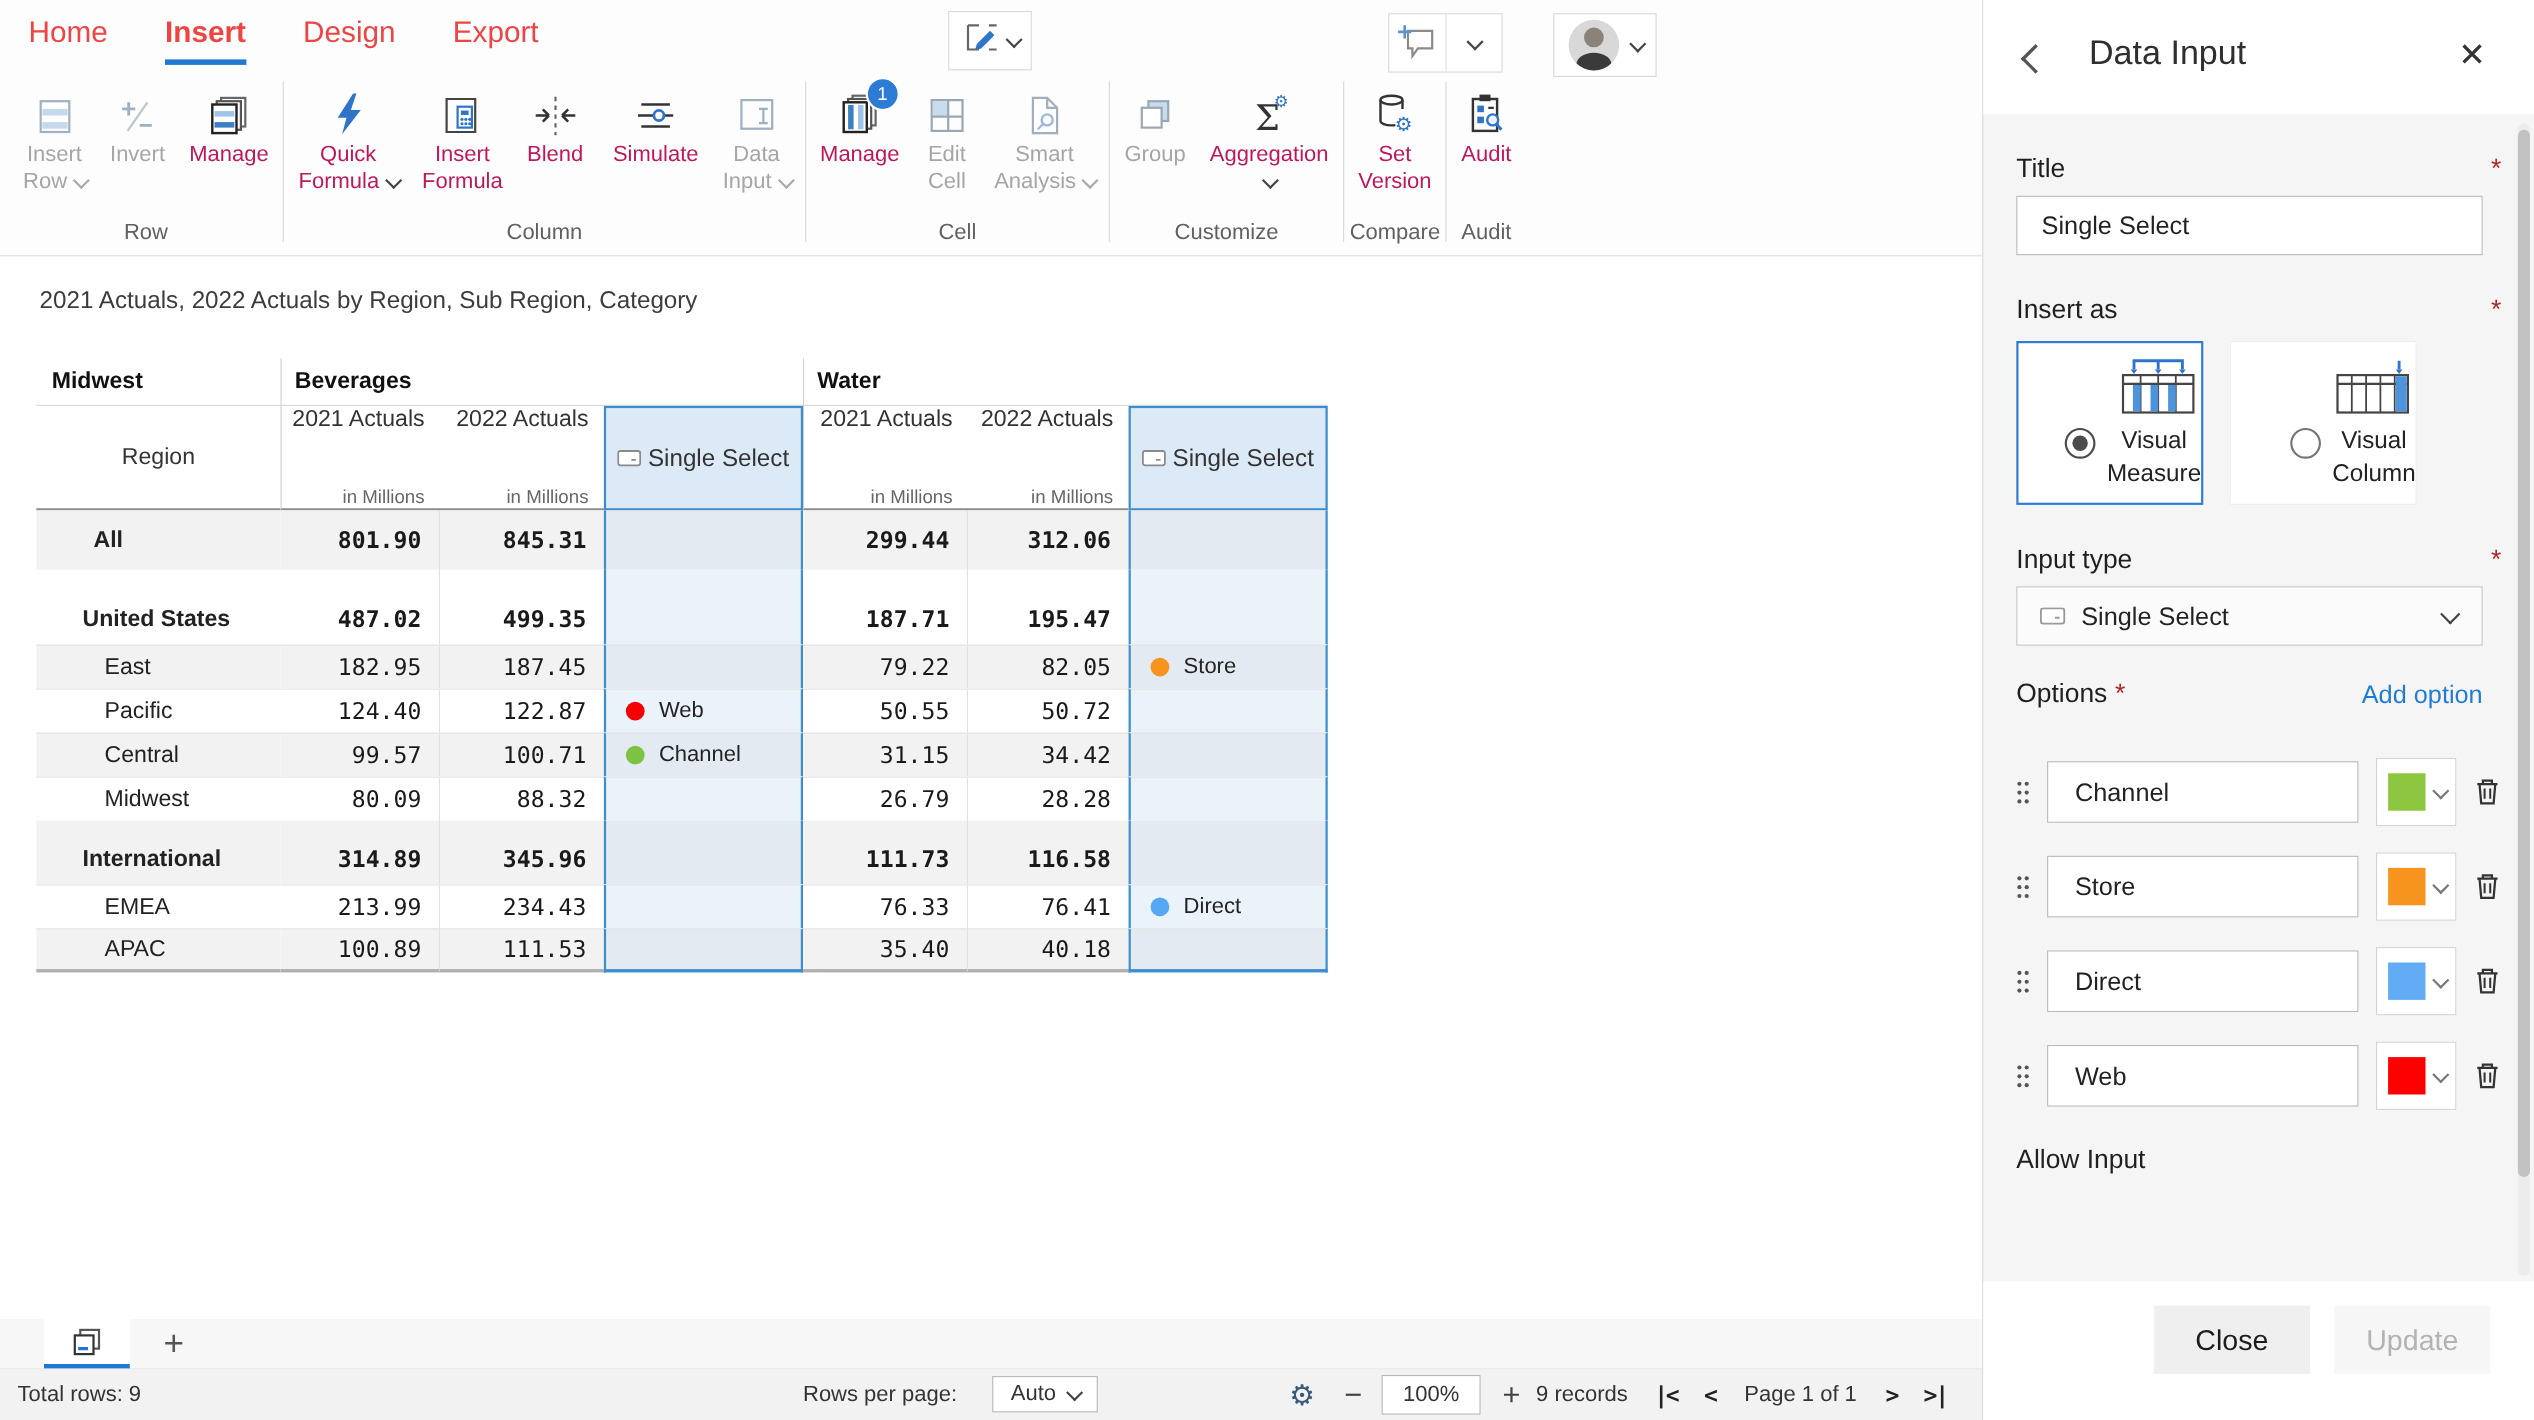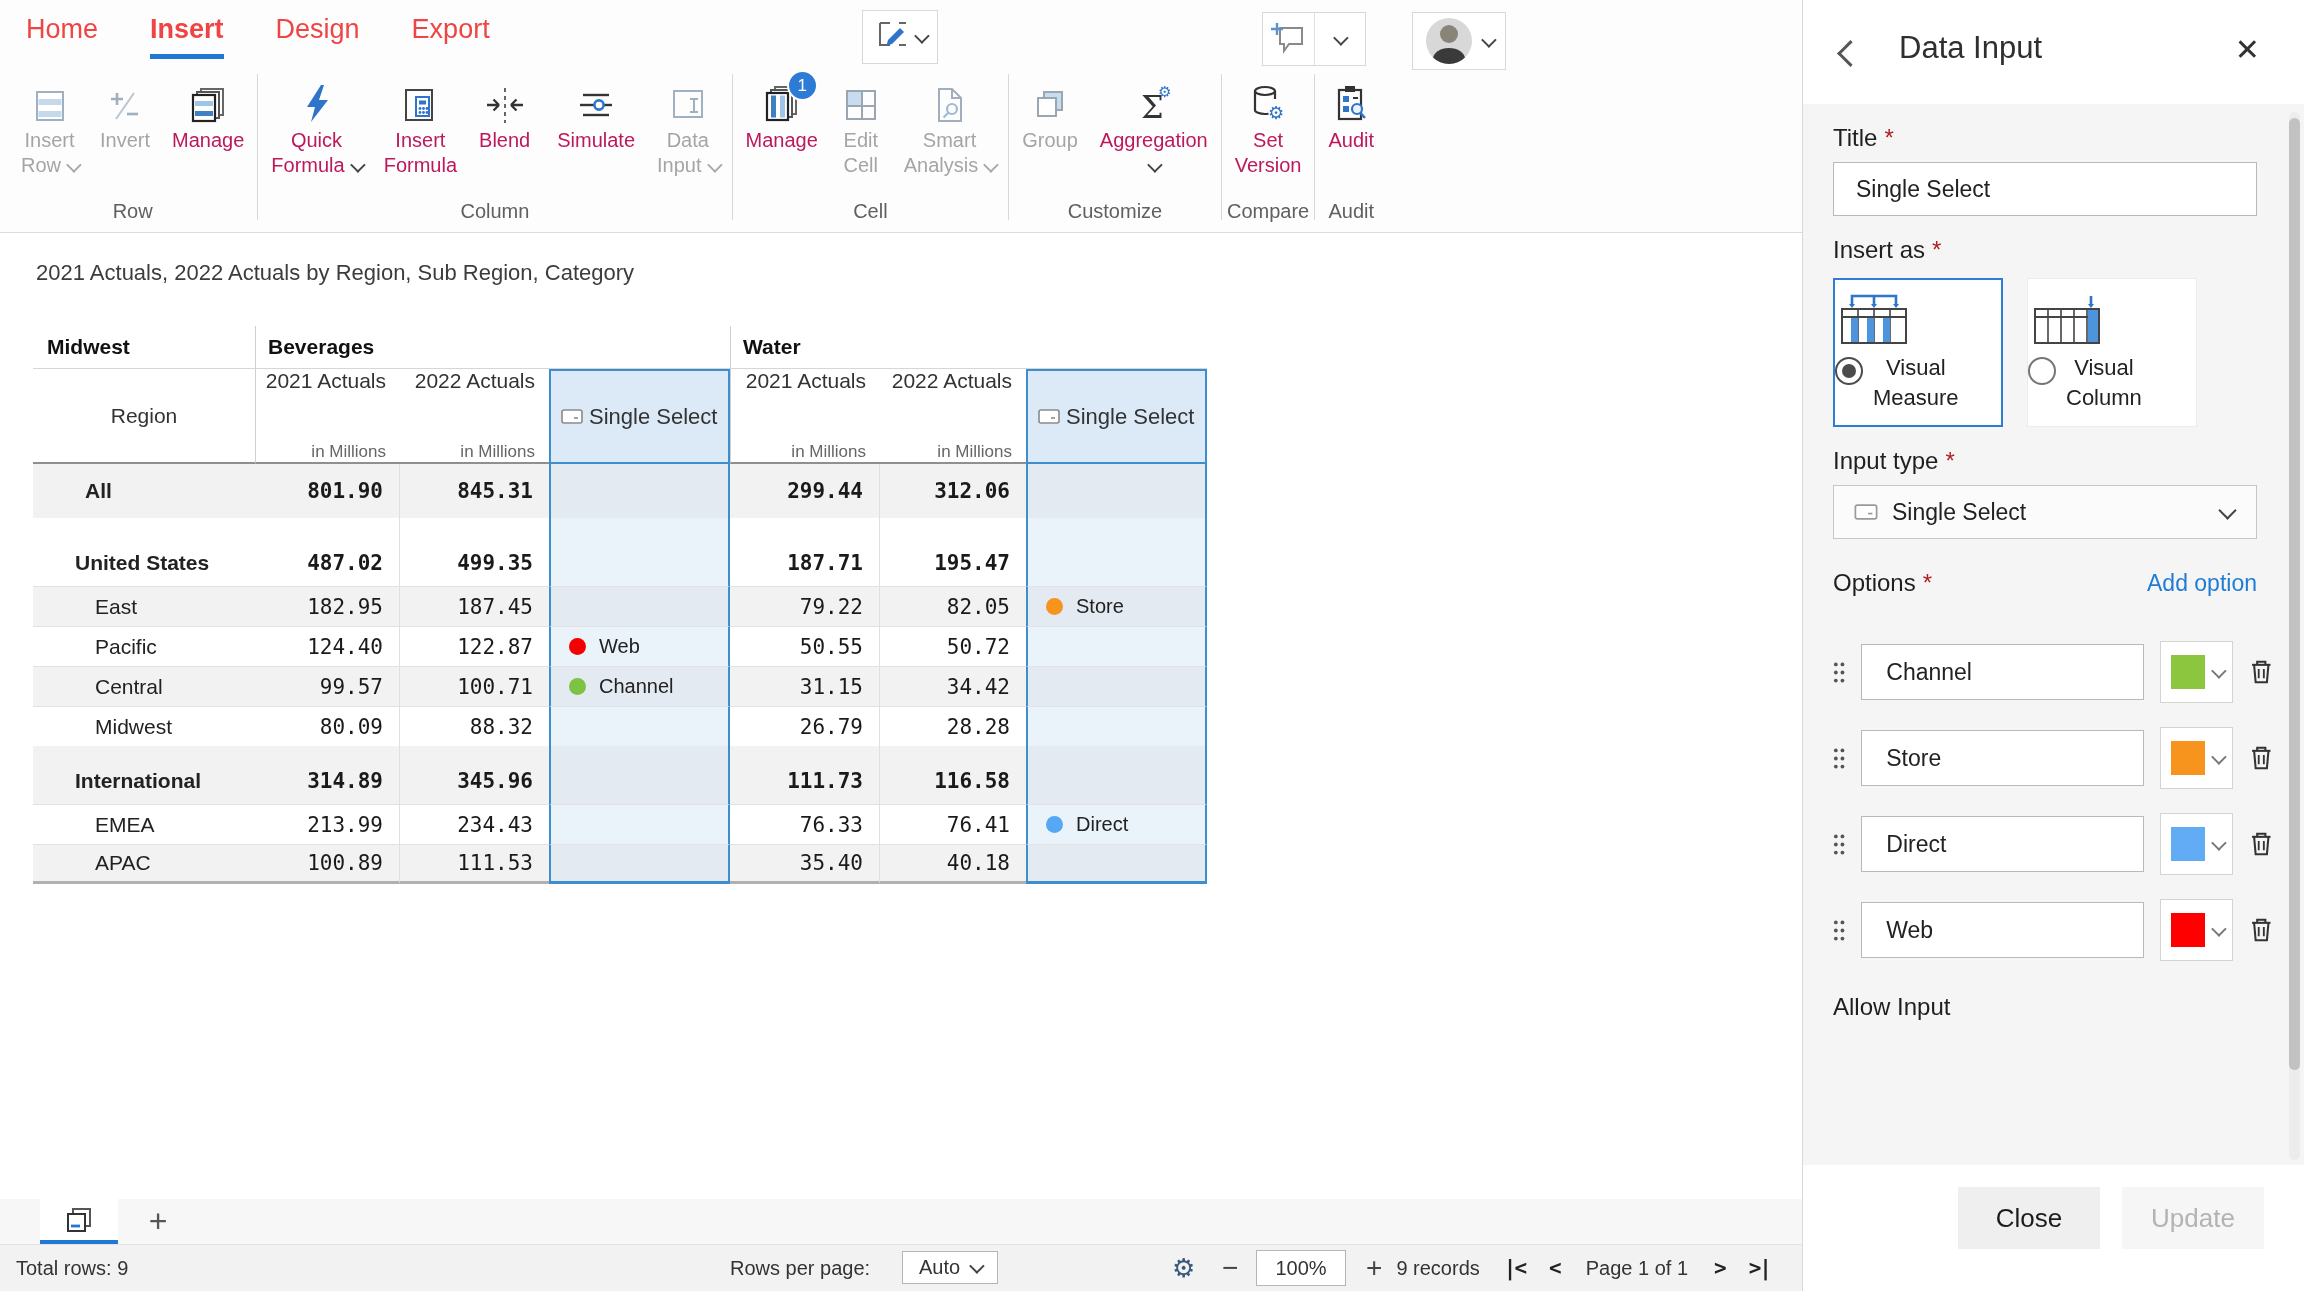--- a/index.html
+++ b/index.html
@@ -93,24 +93,24 @@
 
   
   .panel{position:absolute;right:0;top:0;width:502px;height:1291px;background:#f5f5f5;border-left:1px solid #d8d8d8;box-sizing:border-box;}
   .p-header{position:absolute;top:0;left:0;right:0;height:104px;background:#fff;}
   .backchev{position:absolute;left:38px;top:44px;width:16px;height:16px;border-left:3px solid #555;border-bottom:3px solid #555;transform:rotate(45deg);cursor:pointer;}
   .p-title{position:absolute;left:96px;top:30px;font-size:31px;color:#2f2f2f;}
   .p-close{position:absolute;right:44px;top:32px;font-size:30px;color:#333;cursor:pointer;}
   .p-body{position:absolute;top:104px;left:0;right:0;bottom:126px;padding:0 30px;overflow:hidden;}
   .f-label{font-size:24px;color:#1f1f1f;display:flex;gap:7px;}
   .req{color:#B02020;}
-  .mt36{margin-top:20px;}
+  .mt36{margin-top:36px;justify-content:space-between;}
   .text-input{margin-top:10px;width:424px;height:54px;background:#fff;border:1px solid #b9b9b9;display:flex;align-items:center;padding:0 22px;font-size:23px;color:#222;box-sizing:border-box;}
   .cards{display:flex;gap:24px;margin-top:14px;}
-  .card{width:170px;height:149px;background:#fff;border:1px solid #ececec;display:flex;flex-direction:column;align-items:flex-start;justify-content:center;gap:4px;font-size:22px;color:#222;cursor:pointer;box-sizing:border-box;}
+  .card{width:170px;height:149px;background:#fff;border:1px solid #ececec;display:flex;flex-direction:column;align-items:flex-end;justify-content:center;gap:4px;font-size:22px;color:#222;cursor:pointer;box-sizing:border-box;}
   .card.selcard{border:2px solid #2E7CD6;}
   .cardrow{display:flex;align-items:flex-start;gap:10px;}
   .radio{width:28px;height:28px;border:2px solid #767676;border-radius:50%;box-sizing:border-box;flex:none;margin-top:4px;background:#fff;}
   .radio.on{border-color:#4c4c4c;}
   .radio.on::after{content:"";display:block;width:14px;height:14px;border-radius:50%;background:#4c4c4c;margin:5px;}
   .cardlabel{text-align:center;line-height:30px;}
   .dropdown{margin-top:10px;width:424px;height:54px;background:#fbfbfb;border:1px solid #c6c6c6;display:flex;align-items:center;padding:0 20px;gap:14px;font-size:23px;color:#222;box-sizing:border-box;cursor:pointer;position:relative;}
   .dd-chev{position:absolute;right:22px;top:18px;width:11px;height:11px;border-right:2px solid #444;border-bottom:2px solid #444;transform:rotate(45deg);}
   .opt-head{display:flex;justify-content:space-between;align-items:center;margin-top:30px;width:424px;}
   .add-link{color:#1F7CD4;font-size:23px;cursor:pointer;}

